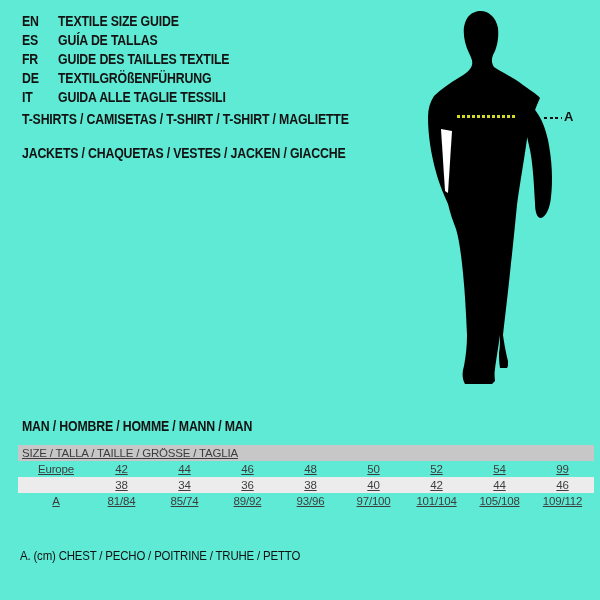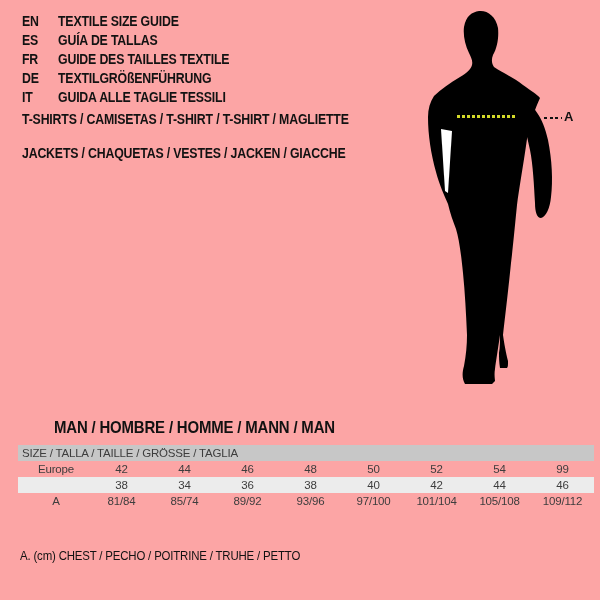--- a/index.html
+++ b/index.html
@@ -5,21 +5,21 @@
   :root{
     --dash_yellow:#d4da29;
     --header_bg:#c7c7c7;
     --alt_row_bg:#ececec;
     --ink:#121212;
     --table_ink:#3d3d3d;
   }
   *{margin:0;padding:0;box-sizing:border-box;}
   html,body{width:600px;height:600px;background:#fff;overflow:hidden;}
   body{font-family:"Liberation Sans",sans-serif;color:var(--ink);}
-  .page{position:relative;width:600px;height:600px;background:#fca5a5;}
+  .page{position:relative;width:600px;height:600px;background:#5eead4;}
 
   
   .cond{display:inline-block;transform:scaleX(.88);transform-origin:0 50%;
         white-space:nowrap;letter-spacing:-.2px;}
 
   
   .lang-list{position:absolute;left:22px;top:12px;}
   .lang-row{height:19px;line-height:19px;font-size:14px;font-weight:bold;}
   .lang-code{position:absolute;left:0;}
   .lang-label{position:absolute;left:36px;}
@@ -31,28 +31,28 @@
   
   .figure{position:absolute;left:415px;top:5px;width:152px;height:392px;}
   .figure svg{position:absolute;left:0;top:0;}
   .chest-dash{position:absolute;left:42px;top:110px;width:60px;height:3px;
     background:repeating-linear-gradient(90deg,var(--dash_yellow) 0 3px,transparent 3px 5px);}
   .leader-dash{position:absolute;left:129px;top:112px;width:18px;height:2px;
     background:repeating-linear-gradient(90deg,#111 0 3px,transparent 3px 5.5px);}
   .measure-label{position:absolute;left:149px;top:104px;font-size:13px;font-weight:bold;}
 
   
-  .section-title{position:absolute;left:22px;top:418px;font-size:17px;font-weight:bold;margin-left:32px;}
+  .section-title{position:absolute;left:22px;top:418px;font-size:14px;font-weight:bold;}
 
   
   table.sizes{position:absolute;left:18px;top:445px;width:576px;
     border-collapse:collapse;table-layout:fixed;
     font-size:11.5px;color:var(--table_ink);letter-spacing:-.2px;}
   table.sizes td{height:16px;padding:0;text-align:center;vertical-align:middle;
-    white-space:nowrap;overflow:hidden;}
+    white-space:nowrap;overflow:hidden;text-decoration:underline;}
   table.sizes td.lbl{text-align:center;padding-left:4px;}
   tr.thead td{background:var(--header_bg);text-align:left;padding-left:4px;}
   tr.r-gray td{background:var(--alt_row_bg);}
 
   
   .footnote{position:absolute;left:20px;top:548px;font-size:13px;font-weight:normal;}
 </style>
 </head>
 <body>
 

